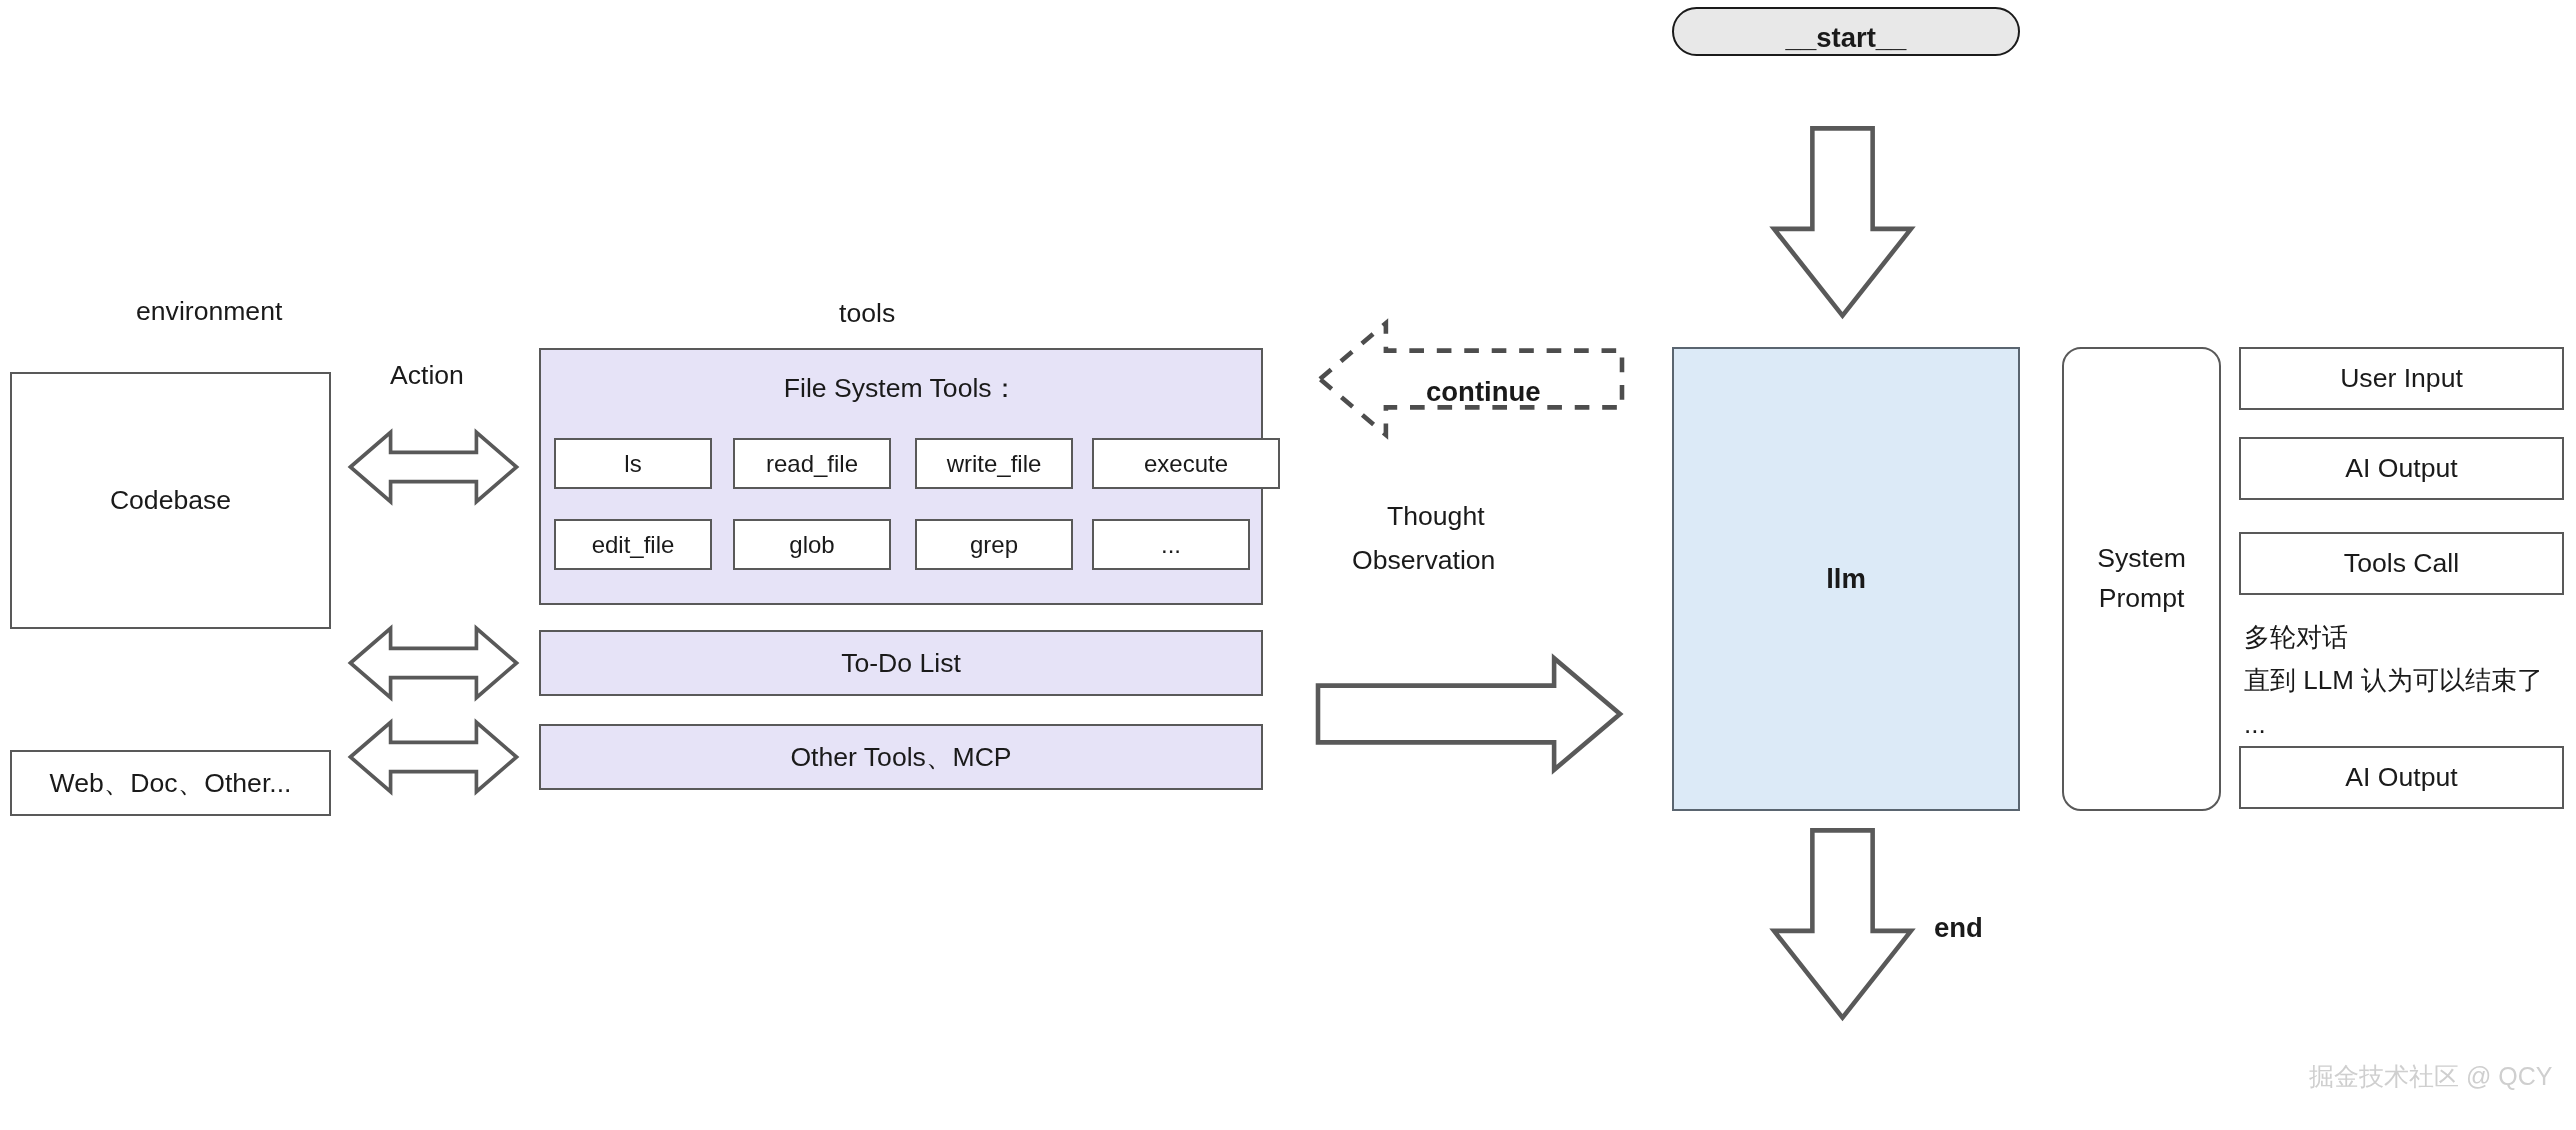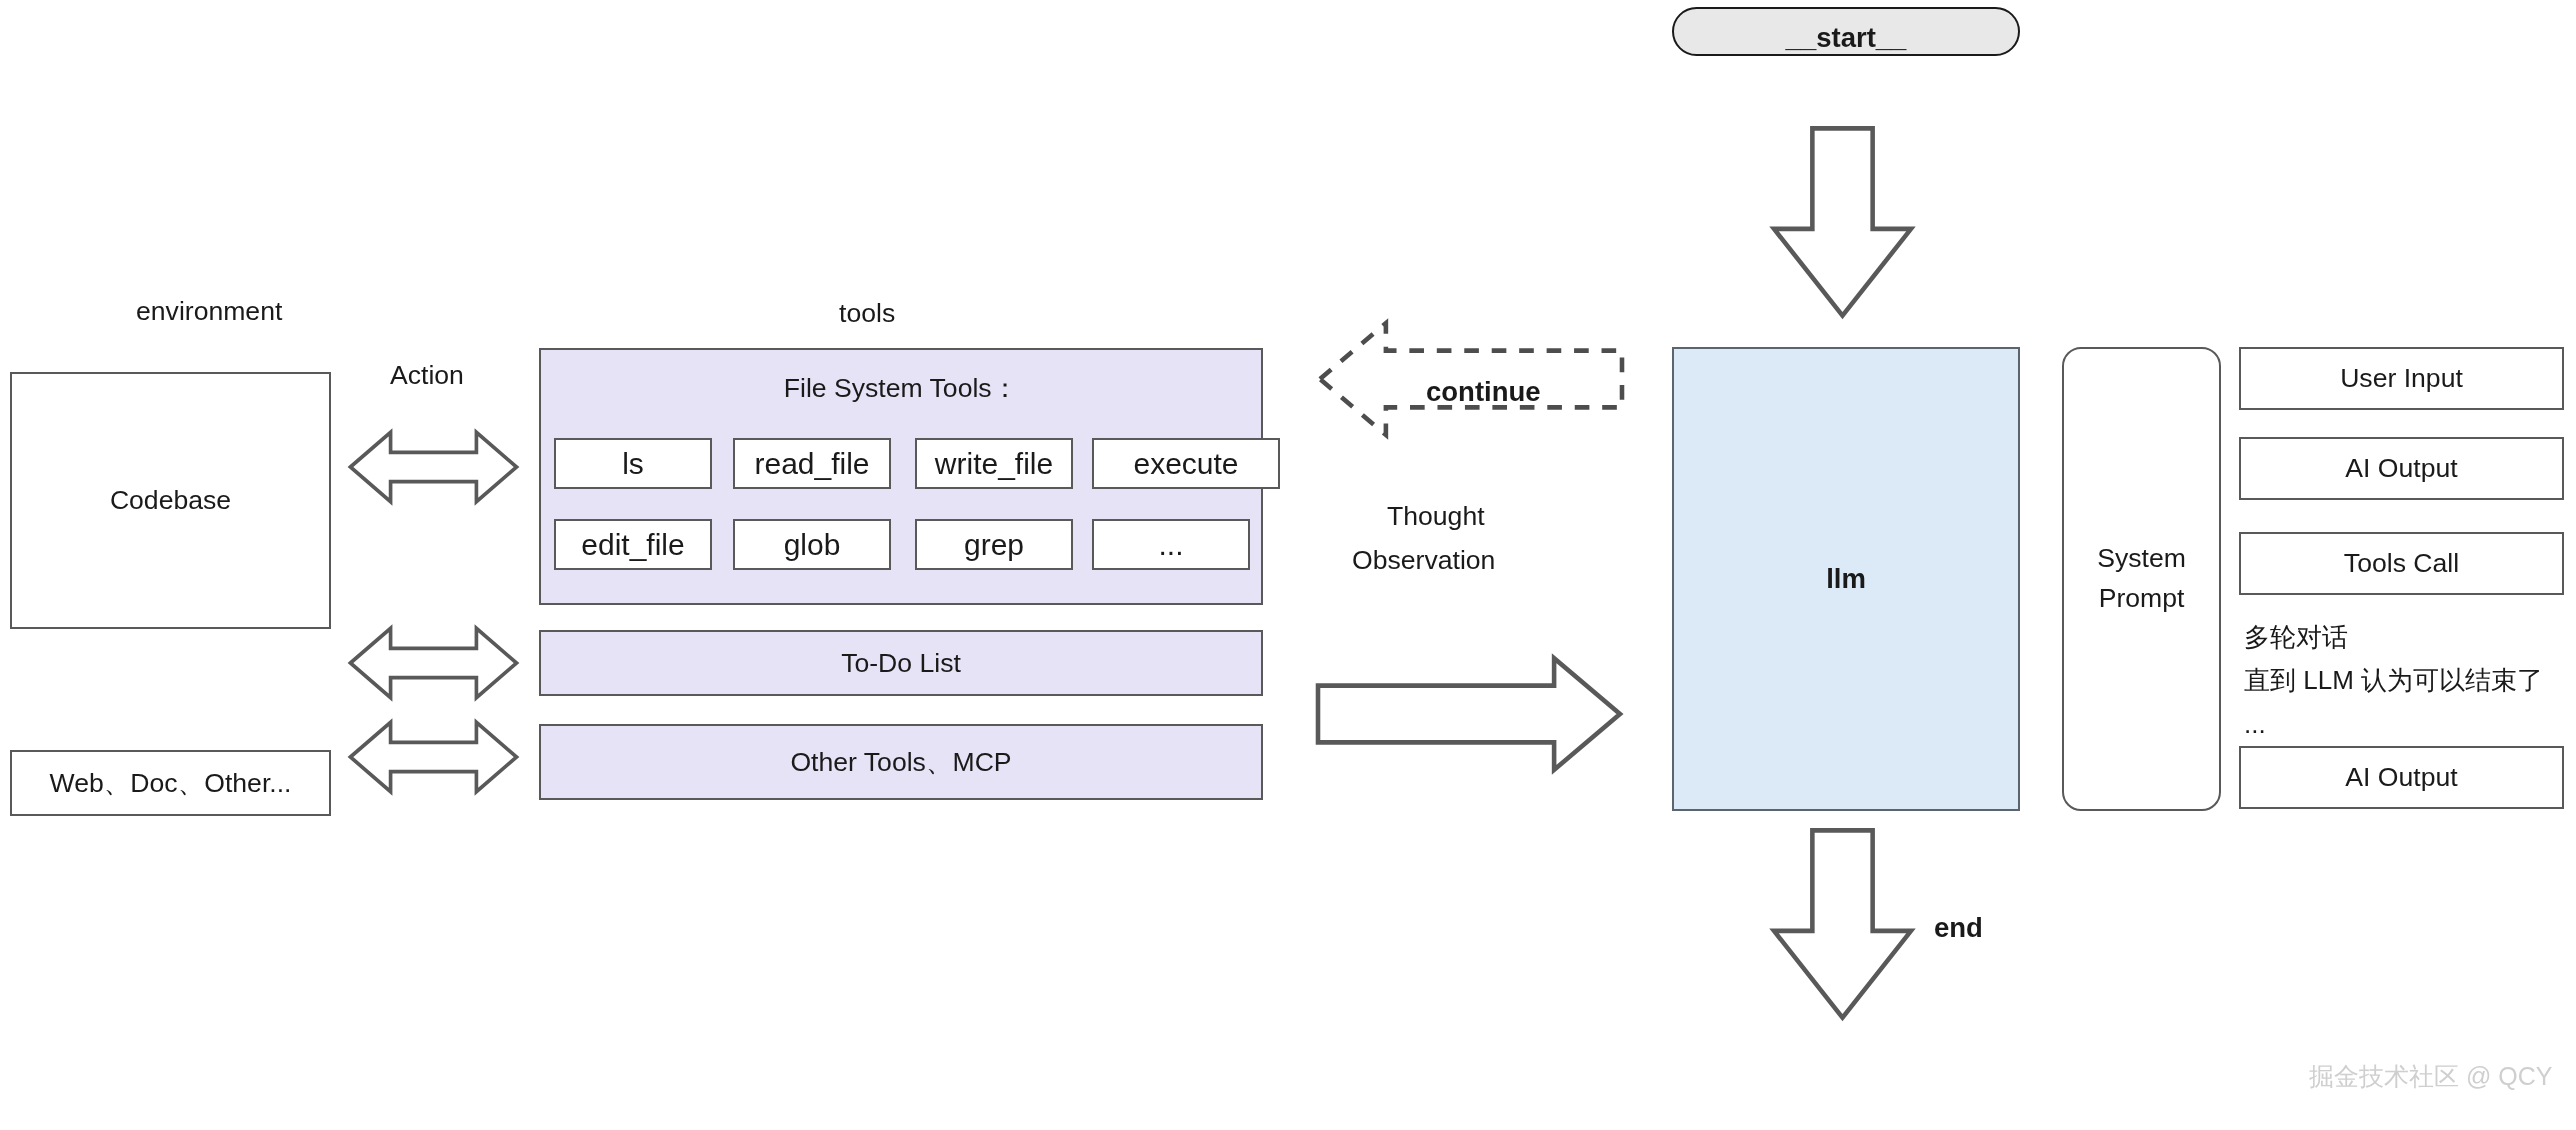--- a/index.html
+++ b/index.html
@@ -62,21 +62,21 @@
     color: #1a1a1a;
   }
   .tool-chip {
     position: absolute;
     box-sizing: border-box;
     border: 2.7px solid #595959;
     background: #ffffff;
     display: flex;
     align-items: center;
     justify-content: center;
-    font-size: 30px;
+    font-size: 24px;
     color: #1a1a1a;
   }
   .llm-box {
     position: absolute;
     box-sizing: border-box;
     border: 2.7px solid #5a6570;
     background: #dceaf7;
     display: flex;
     align-items: center;
     justify-content: center;
@@ -196,21 +196,21 @@
   <div class="tool-chip" style="left:915px; top:519px; width:158px; height:51px;">
     <span>grep</span>
   </div>
   <div class="tool-chip" style="left:1092px; top:519px; width:158px; height:51px;">
     <span>...</span>
   </div>
 
   <div class="band" style="left:539px; top:630px; width:724px; height:66px;">
     <span>To-Do List</span>
   </div>
-  <div class="band" style="left:539px; top:724px; width:724px; height:76px;">
+  <div class="band" style="left:539px; top:724px; width:724px; height:66px;">
     <span>Other Tools、MCP</span>
   </div>
 
   <svg class="arrow-svg" style="left:1320px; top:323px;" width="302" height="112" viewBox="0 0 330 122">
     <polygon points="0,61 72,0 72,30 330,30 330,92 72,92 72,122" fill="none" stroke="#4d4d4d" stroke-width="5" stroke-dasharray="16 14" stroke-linejoin="miter"></polygon>
   </svg>
   <div class="lbl bold-lbl" style="left:1426px; top:375px; font-size:27.5px;">continue</div>
 
   <div class="lbl" style="left:1387px; top:500px;">Thought</div>
   <div class="lbl" style="left:1352px; top:544px;">Observation</div>

